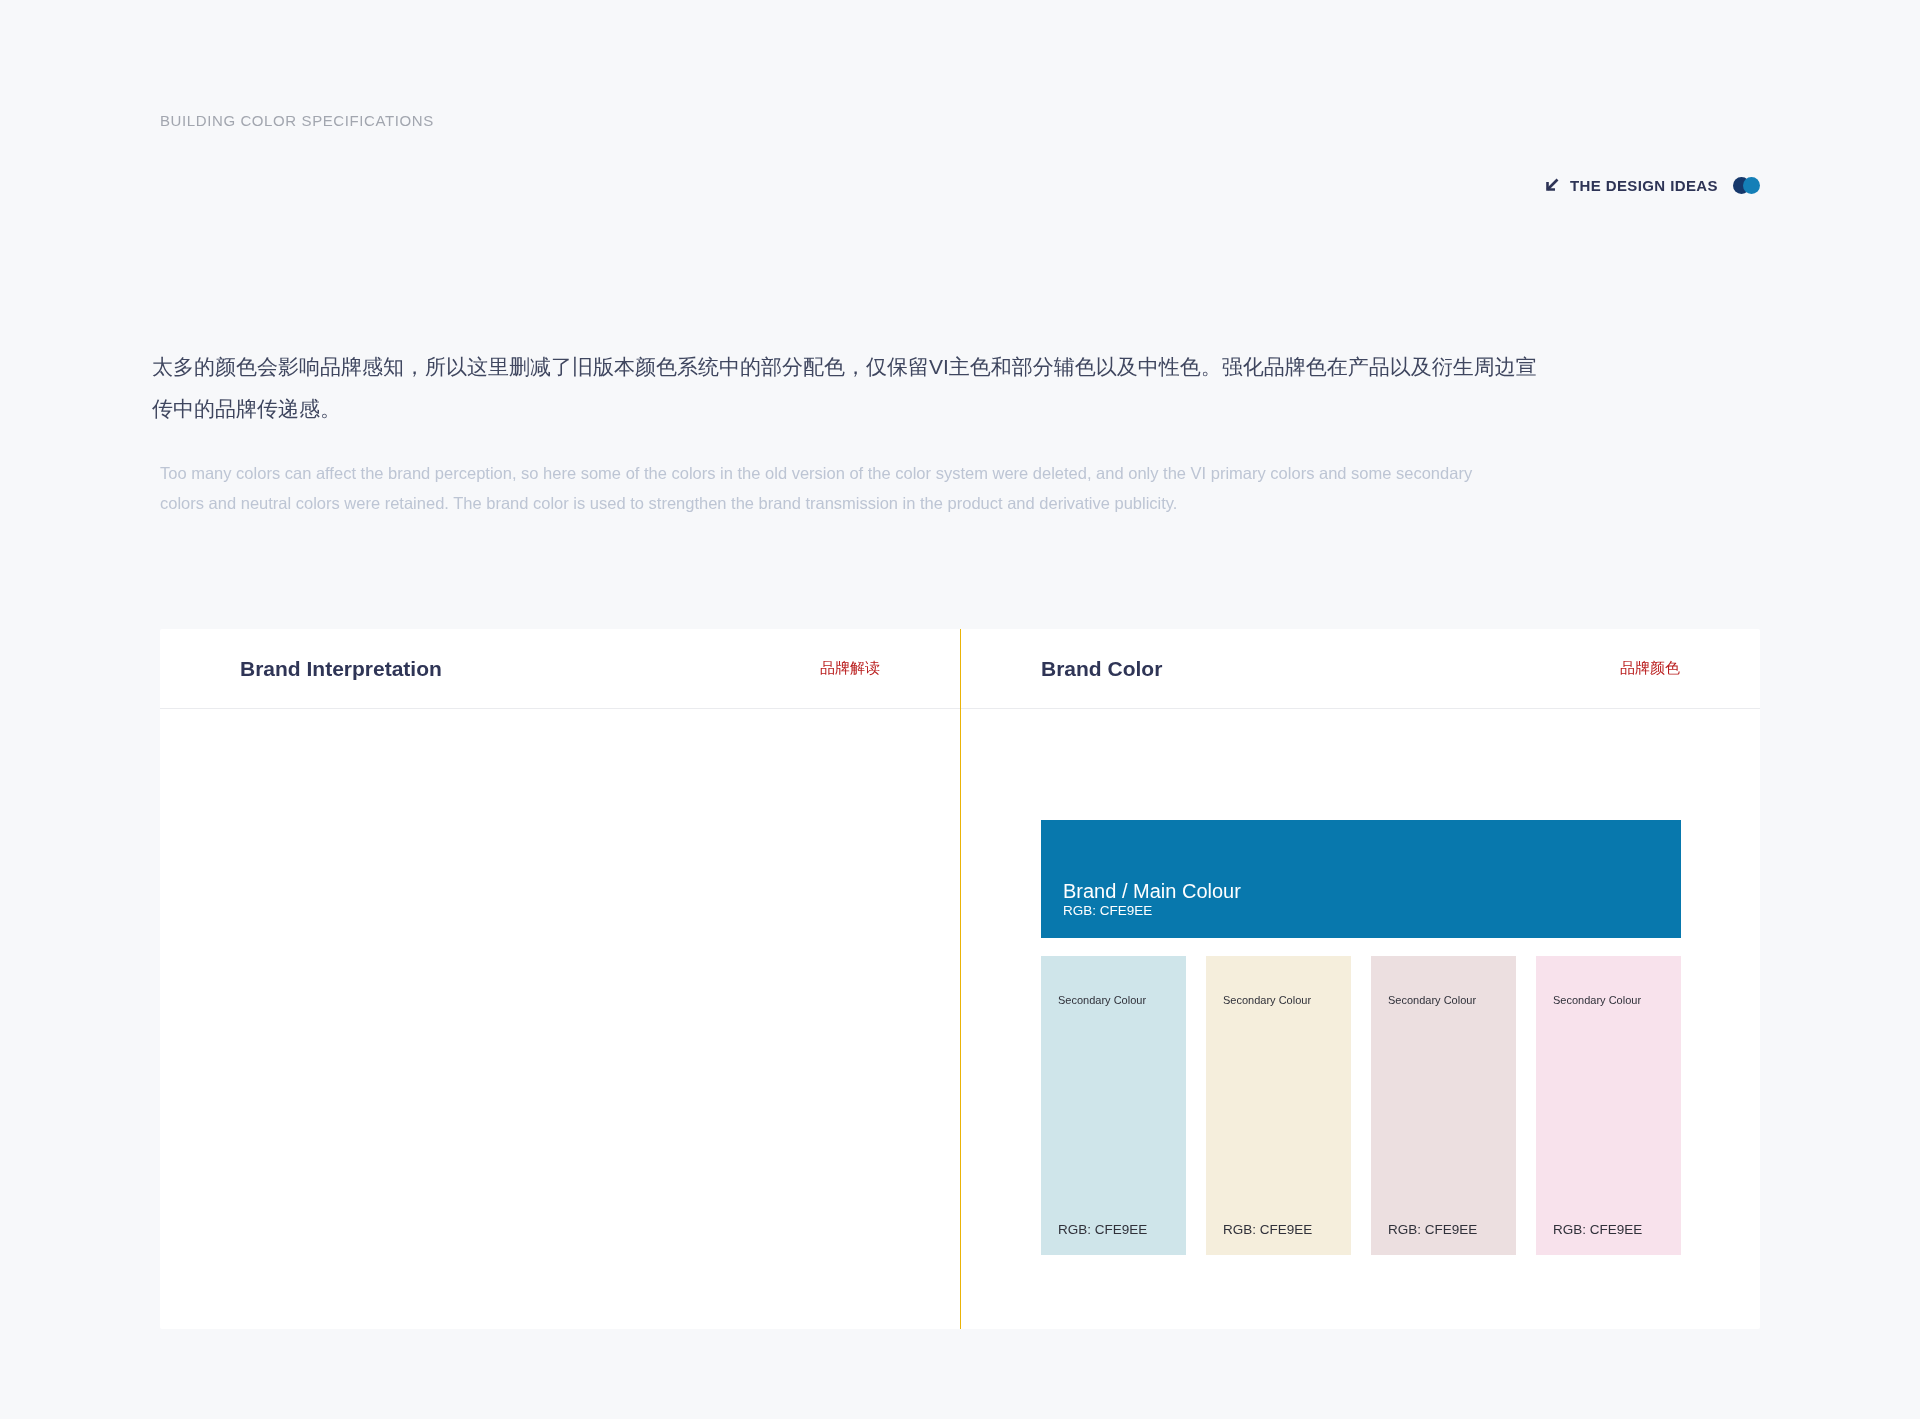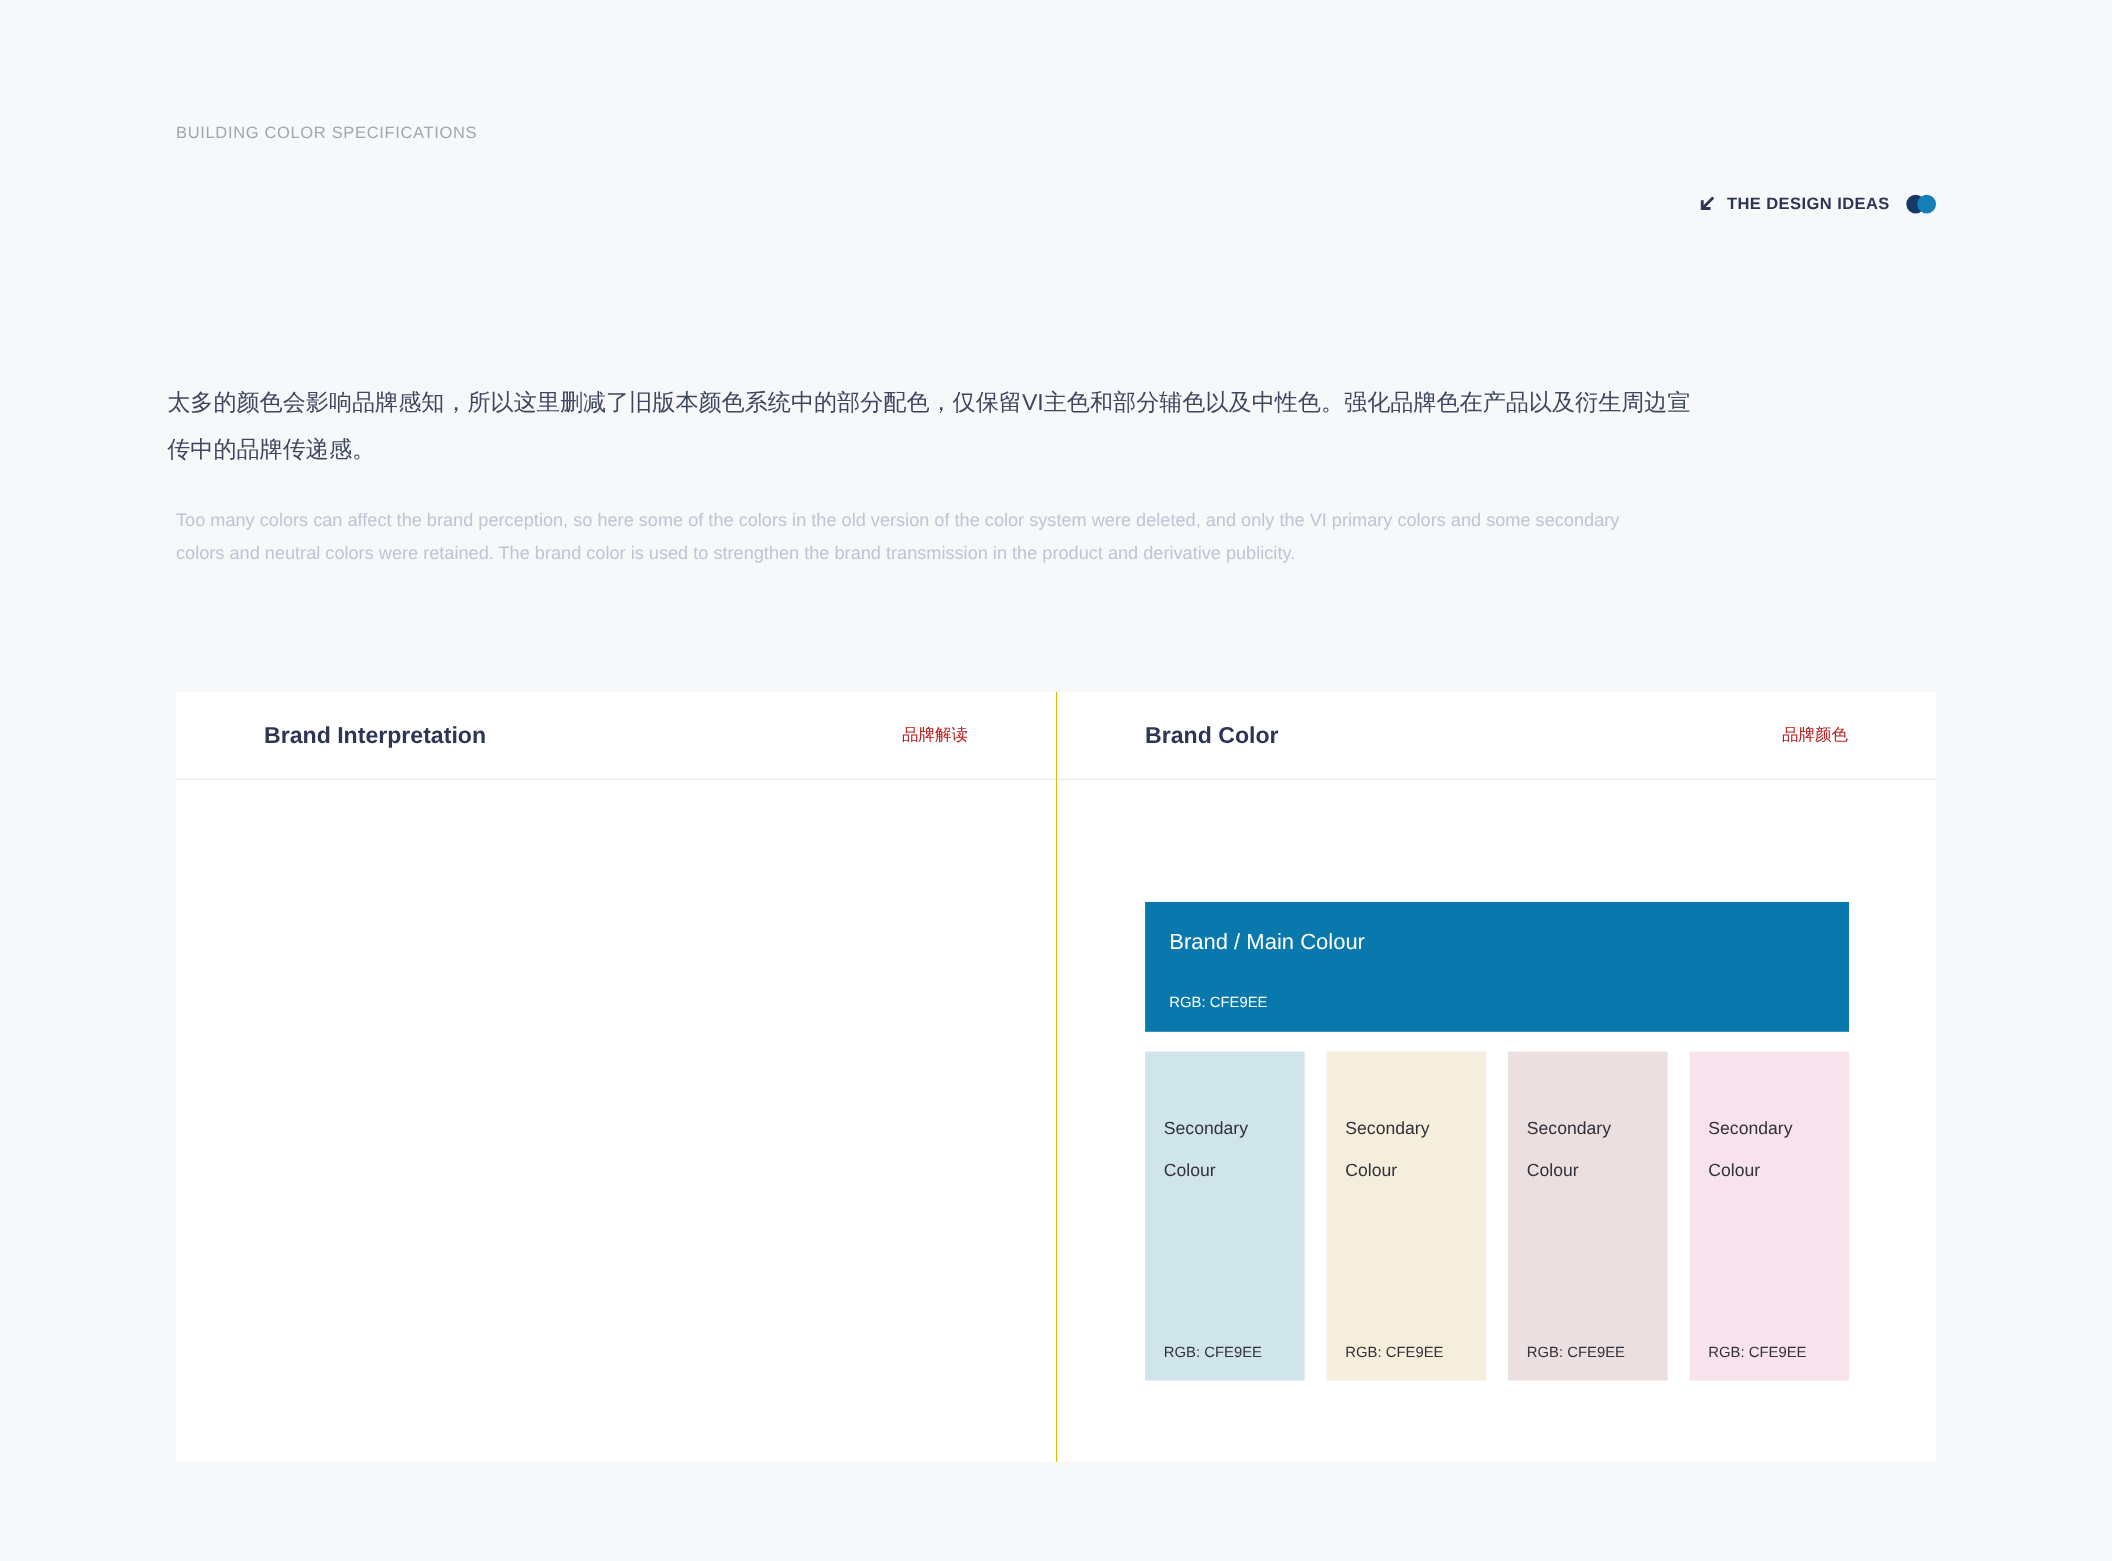--- a/index.html
+++ b/index.html
@@ -45,29 +45,29 @@
   
   .brand-logo { position:absolute; left:80px; top:270px; display:flex; align-items:center; gap:12px; }
   .logo-word { font-family:"DejaVu Serif","Liberation Serif",serif; font-weight:bold;
                font-size:38px; color:#003781; letter-spacing:-1px; }
   .logo-mark { width:44px; height:44px; display:block; }
   .brand-desc { position:absolute; left:80px; top:362px; width:622px;
                 font-size:19px; line-height:35px; color:#9a9ba1; }
 
   
   .main-colour { position:absolute; left:80px; top:111px; width:640px; height:118px;
-                 display:flex; flex-direction:column; justify-content:space-between;
+                 display:flex; flex-direction:column; justify-content:flex-end;
                  padding:26px 22px 20px 22px; }
   .main-colour-label { font-size:20px; color:#ffffff; }
   .main-colour-rgb { font-size:13.5px; color:#ffffff; }
   .swatch-row { position:absolute; left:80px; top:247px; width:640px; height:299px;
                 display:flex; gap:20px; }
   .swatch { flex:1; position:relative; }
   .swatch-label { position:absolute; left:17px; top:32px; width:100px;
-                  font-size:16px; line-height:38px; color:#30313a;margin-top:20px; }
+                  font-size:11px; line-height:25px; color:#30313a; }
   .swatch-rgb { position:absolute; left:17px; bottom:18px; font-size:13.5px; color:#30313a; }
 </style>
 </head>
 <body>
 
 <div class="title-block">
   <div class="subtitle">BUILDING COLOR SPECIFICATIONS</div>
 </div>
 
 <div class="corner-badge">

